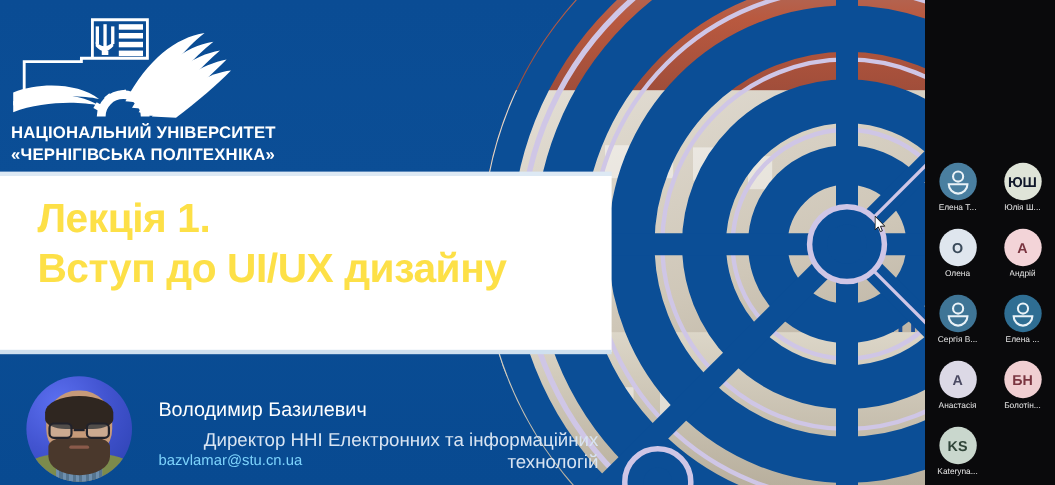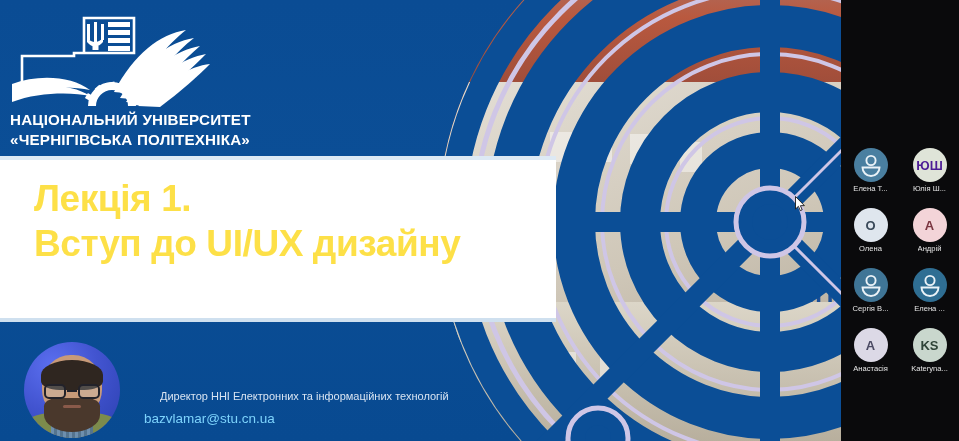--- a/index.html
+++ b/index.html
@@ -44,21 +44,21 @@
       border-radius:5px;box-sizing:border-box;background:rgba(220,235,245,.20);}
   .avatar-photo .glasses i.l{left:1px;} .avatar-photo .glasses i.r{right:1px;}
   .avatar-photo .glasses b{position:absolute;left:24px;top:6px;width:10px;height:2px;background:#22222a;}
   .avatar-photo .shirt{position:absolute;left:50%;bottom:-4px;transform:translateX(-50%);
       width:94px;height:30px;border-radius:40% 40% 0 0;background:#7c8b4c;}
   .avatar-photo .collar{position:absolute;left:50%;bottom:-2px;transform:translateX(-50%);
       width:42px;height:22px;border-radius:30% 30% 0 0;
       background:repeating-linear-gradient(90deg,#6e8fae 0 3px,#55748f 3px 6px);}
 
   .p-name{position:absolute;left:120px;top:24px;color:#ffffff;font-size:18px;font-weight:400;}
-  .p-role{position:absolute;left:136px;top:52px;color:#d8e4f2;font-size:11px;}
+  .p-role{position:absolute;left:136px;top:52px;color:#d8e4f2;font-size:17px;text-align:right;}
   .p-mail{position:absolute;left:120px;top:73px;color:#7dd3fc;font-size:13.5px;}
 
   
   .circles{position:absolute;left:430px;top:-118px;width:680px;height:680px;}
   .circles svg{display:block;}
 
   
   .panel{position:absolute;left:841px;top:0;width:118px;height:441px;background:#0a0a0c;}
   .speaker{position:absolute;left:0;top:0;width:118px;height:141px;overflow:hidden;
            background:linear-gradient(180deg,#cfd6d8 0%,#b9c2c5 42%,#9aa4a8 100%);}
@@ -261,20 +261,21 @@
         <div class="face"></div>
         <div class="beard"></div>
         <div class="mouthline"></div>
         <div class="hair"></div>
         <div class="glasses">
             <i class="l"></i>
             <i class="r"></i>
             <b></b>
           </div>
       </div>
+      <div class="p-name">Володимир Базилевич</div>
       <div class="p-role">Директор ННІ Електронних та інформаційних технологій</div>
       <div class="p-mail">bazvlamar@stu.cn.ua</div>
     </div>
 
     <svg class="cursor" viewBox="0 0 11 16" xmlns="http://www.w3.org/2000/svg" style="left: 795px; top: 196px;">
       <path d="M0.5,0.5 L0.5,13 L3.4,10.3 L5.3,14.6 L7.2,13.8 L5.4,9.7 L9.4,9.6 Z" fill="#ffffff" stroke="#1a1a1a" stroke-width="0.9"></path>
     </svg>
   </div>
 
   <div class="panel">
@@ -285,21 +286,21 @@
       <div class="cell">
         <div class="circle" style="background: rgb(74, 127, 160); color: rgb(234, 242, 247);">
             <svg class="glyph" viewBox="0 0 34 34" xmlns="http://www.w3.org/2000/svg">
               <circle cx="17" cy="12.5" r="4.6" fill="none" stroke="#eaf2f7" stroke-width="1.9"></circle>
               <path d="M8.5,19.5 L25.5,19.5 A8.5,8.5 0 0 1 8.5,19.5 Z" fill="none" stroke="#eaf2f7" stroke-width="1.9"></path>
             </svg>
           </div>
         <div class="pname">Елена Т...</div>
       </div>
       <div class="cell">
-        <div class="circle" style="background: rgb(223, 228, 216); color: #4c1d95;">ЮШ</div>
+        <div class="circle" style="background: rgb(223, 228, 216); color: #0f172a;">ЮШ</div>
         <div class="pname">Юлія Ш...</div>
       </div>
       <div class="cell">
         <div class="circle" style="background: rgb(223, 230, 238); color: rgb(58, 74, 90);">О</div>
         <div class="pname">Олена</div>
       </div>
       <div class="cell">
         <div class="circle" style="background: rgb(243, 212, 216); color: rgb(122, 53, 64);">А</div>
         <div class="pname">Андрій</div>
       </div>
@@ -319,18 +320,22 @@
               <path d="M8.5,19.5 L25.5,19.5 A8.5,8.5 0 0 1 8.5,19.5 Z" fill="none" stroke="#eaf2f7" stroke-width="1.9"></path>
             </svg>
           </div>
         <div class="pname">Елена ...</div>
       </div>
       <div class="cell">
         <div class="circle" style="background: rgb(220, 217, 230); color: rgb(75, 74, 99);">А</div>
         <div class="pname">Анастасія</div>
       </div>
       <div class="cell">
+        <div class="circle" style="background: rgb(240, 207, 210); color: rgb(122, 53, 64);">БН</div>
+        <div class="pname">Болотін...</div>
+      </div>
+      <div class="cell">
         <div class="circle" style="background: rgb(201, 215, 205); color: rgb(47, 68, 56);">KS</div>
         <div class="pname">Kateryna...</div>
       </div>
     </div>
   </div>
 </div>
 
 </body></html>

